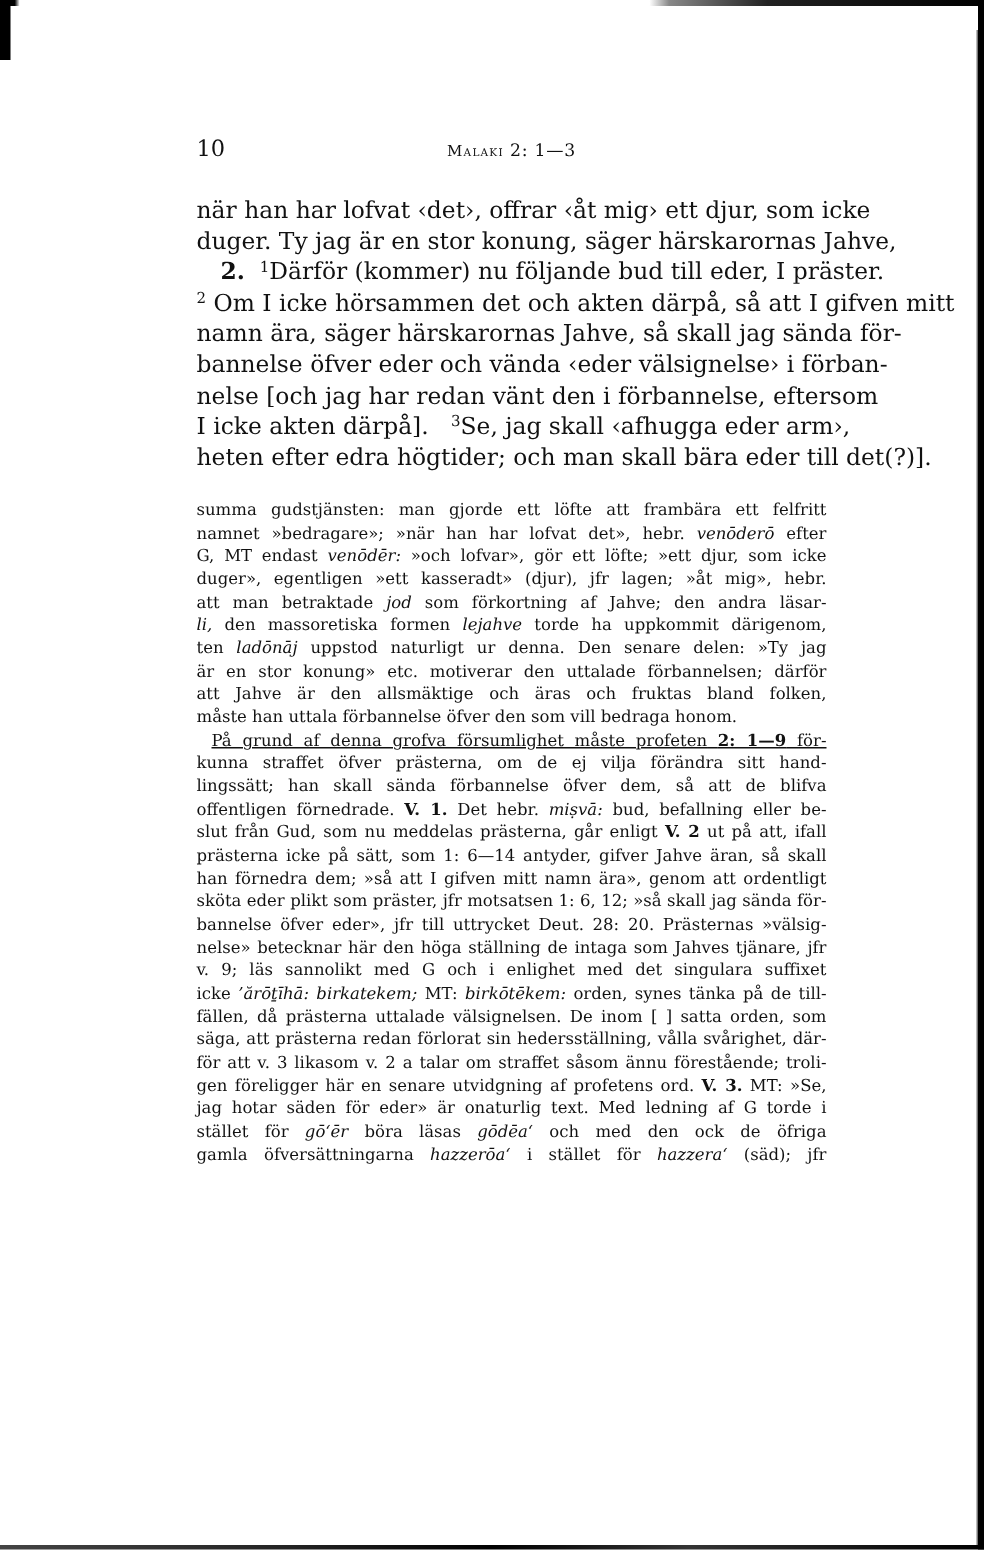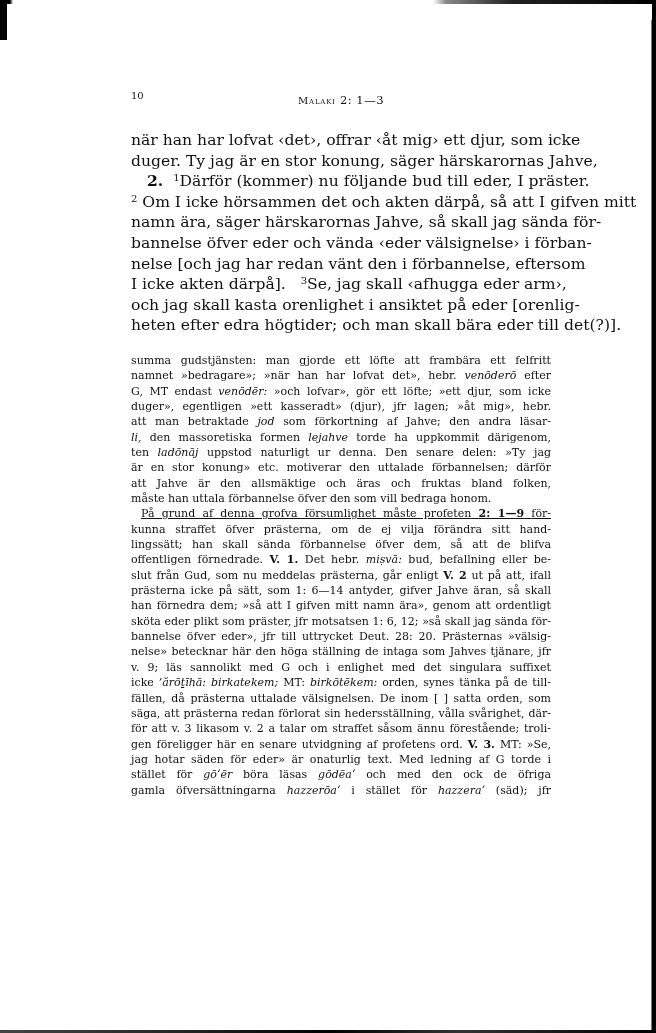--- a/index.html
+++ b/index.html
@@ -38,21 +38,21 @@
       top: 90px;
       width: 420px;
     }
     .header {
       position: relative;
       height: 26px;
     }
     .page-number {
       position: absolute;
       left: 0; top: 0;
-      font-size: 10px;
+      font-size: 15px;
     }
     .running-head {
       position: absolute;
       left: 0; right: 0; top: 3px;
       text-align: center;
       font-size: 11.5px;
       letter-spacing: 0.5px;
     }
     .running-head .sc {
       font-variant: small-caps;
@@ -116,21 +116,20 @@
 
   <div class="main-text">
     <span class="line">när han har lofvat ‹det›, offrar ‹åt mig› ett djur, som icke</span>
     <span class="line">duger. Ty jag är en stor konung, säger härskarornas Jahve,</span>
     <span class="line indent"><span class="bold">2.</span>&nbsp; <span class="sup">1</span><span>Därför (kommer) nu följande bud till eder, I präster.</span></span>
     <span class="line"><span class="sup">2</span>&nbsp;<span>Om I icke hörsammen det och akten därpå, så att I gifven mitt</span></span>
     <span class="line">namn ära, säger härskarornas Jahve, så skall jag sända för-</span>
     <span class="line">bannelse öfver eder och vända ‹eder välsignelse› i förban-</span>
     <span class="line">nelse [och jag har redan vänt den i förbannelse, eftersom</span>
     <span class="line"><span>I icke akten därpå].</span>&nbsp;&nbsp; <span class="sup">3</span><span>Se, jag skall ‹afhugga eder arm›,</span></span>
-    <span class="line">och jag skall kasta orenlighet i ansiktet på eder [orenlig-</span>
     <span class="line last">heten efter edra högtider; och man skall bära eder till det(?)].</span>
   </div>
 
   <div class="commentary">
 
     <span class="line">summa gudstjänsten: man gjorde ett löfte att frambära ett felfritt</span>
     <span class="line"><span>namnet »bedragare»; »när han har lofvat det», hebr.</span> <span class="it">venōderō</span> <span>efter</span></span>
     <span class="line"><span>G, MT endast</span> <span class="it">venōdēr:</span> <span>»och lofvar», gör ett löfte; »ett djur, som icke</span></span>
     <span class="line">duger», egentligen »ett kasseradt» (djur), jfr lagen; »åt mig», hebr.</span>
     <span class="line"><span>att man betraktade</span> <span class="it">jod</span> <span>som förkortning af Jahve; den andra läsar-</span></span>

